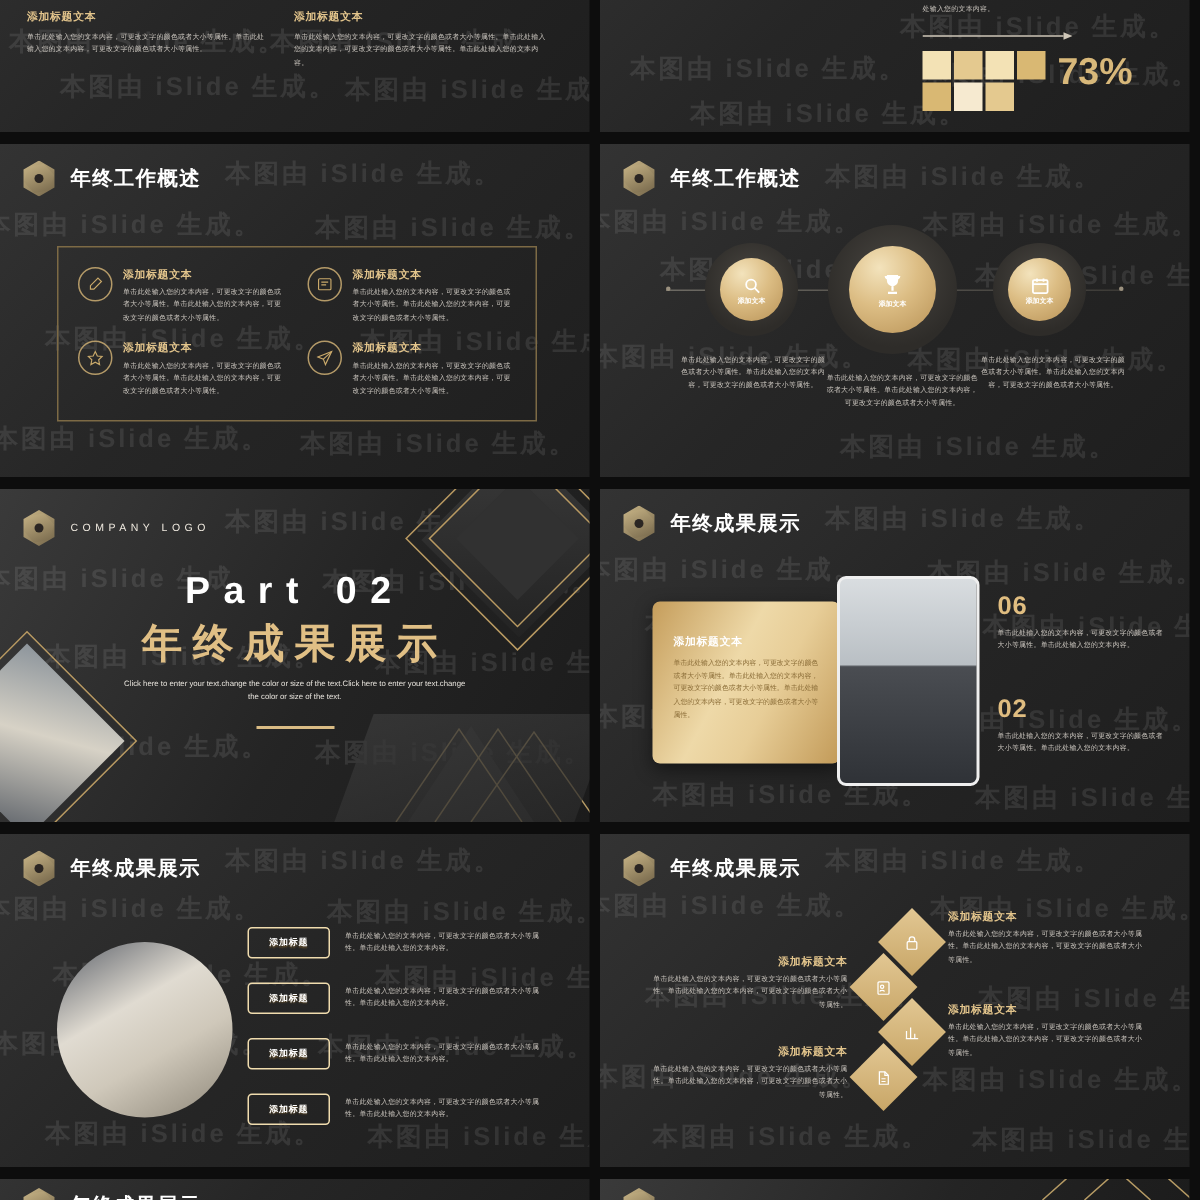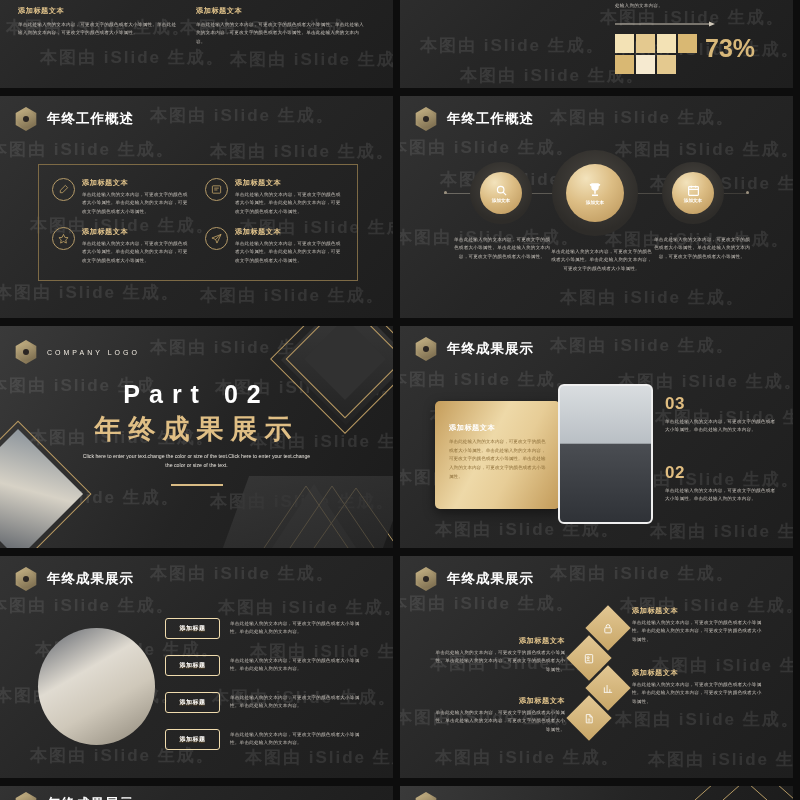--- a/index.html
+++ b/index.html
@@ -342,21 +342,21 @@
     </div>
 
     <div class="goldcard" style="left:35px;top:75px;width:125px;height:108px;padding:22px 14px 0 14px;">
       <h4>添加标题文本</h4>
       <p>单击此处输入您的文本内容，可更改文字的颜色或者大小等属性。单击此处输入您的文本内容，可更改文字的颜色或者大小等属性。单击此处输入您的文本内容，可更改文字的颜色或者大小等属性。</p>
     </div>
 
     <div class="photo ph-room" style="left:158px;top:58px;width:95px;height:140px;border-radius:6px;border:2px solid #efefef;"></div>
 
     <div style="position:absolute;left:265px;top:68px;width:115px;">
-      <div class="bignum">03</div>
+      <div class="bignum">06</div>
       <div class="body-cn" style="margin-top:4px;">单击此处输入您的文本内容，可更改文字的颜色或者大小等属性。单击此处输入您的文本内容。</div>
     </div>
     <div style="position:absolute;left:265px;top:137px;width:115px;">
       <div class="bignum">02</div>
       <div class="body-cn" style="margin-top:4px;">单击此处输入您的文本内容，可更改文字的颜色或者大小等属性。单击此处输入您的文本内容。</div>
     </div>
   </div>
 
   <div class="slide dark" style="left:0;top:556px;">
     <div class="wm">

